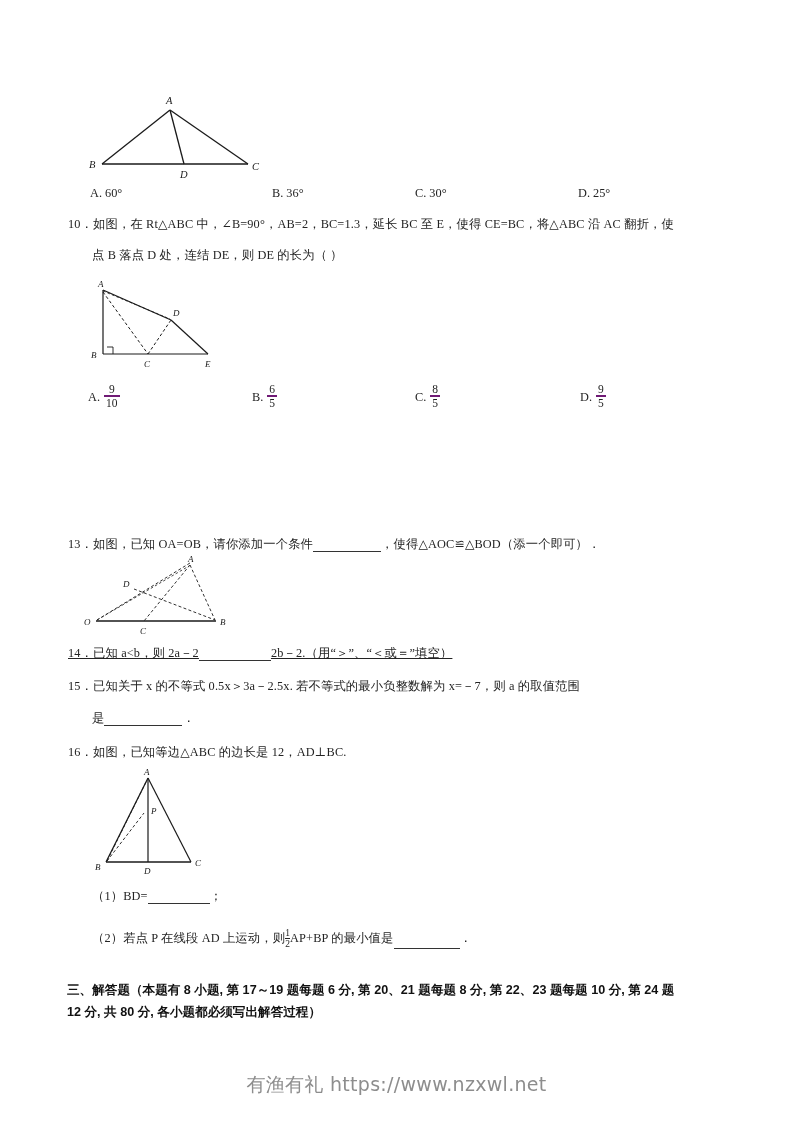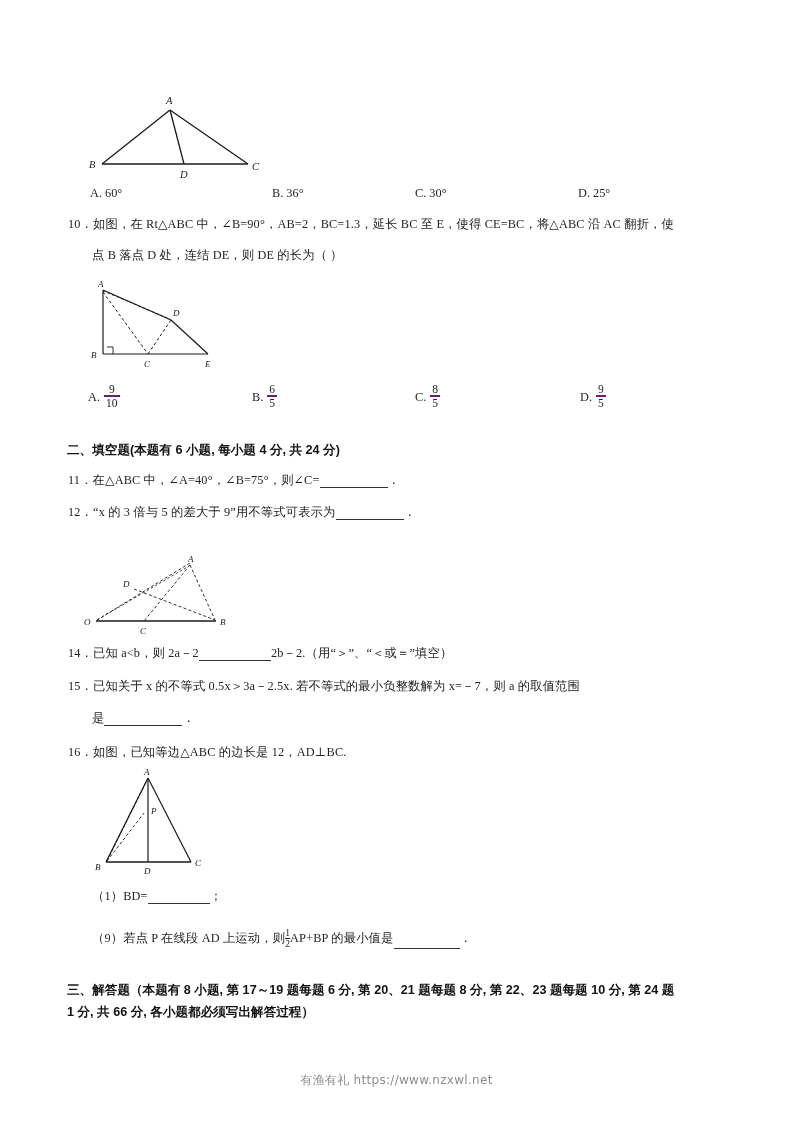--- a/index.html
+++ b/index.html
@@ -84,21 +84,21 @@
   }
   .figure svg { display: block; }
 
   
   .watermark {
     position: absolute;
     left: 0;
     width: 793px;
     text-align: center;
     font-family: "DejaVu Sans", "Liberation Sans", sans-serif;
-    font-size: 12px;
+    font-size: 19px;
     color: #8d8d8d;
     letter-spacing: 0.3px;
   }
 </style>
 </head>
 <body>
 
 <div class="page">
 
   <div class="figure" style="left:80px; top:90px;">
@@ -182,30 +182,26 @@
     </span>
   </div>
   <div class="opt" style="left:580px; top:383px;">
     <span>D.</span>
     <span class="frac">
       <span class="num">9</span>
       <span class="den">5</span>
     </span>
   </div>
 
-  <div class="sec-head" style="left:67px; top:441px;">二、填空题(本题有 6 小题, 每小题 4 分, 共 24 分)</div>
-
-  <div class="qline" style="left:68px; top:472px;">
-    <span>11．在△ABC 中，∠A=40°，∠B=75°，则∠C=</span><span class="blank" style="width:68px;"></span><span>．</span>
-  </div>
-
-  <div class="qline" style="left:68px; top:504px;">
-    <span>12．“x 的 3 倍与 5 的差大于 9”用不等式可表示为</span><span class="blank" style="width:68px;"></span><span>．</span>
-  </div>
-
+
+
+
+  <div class="qline" style="left:68px; top:536px;">
+    <span>13．如图，已知 OA=OB，请你添加一个条件</span><span class="blank" style="width:68px;"></span><span>，使得△AOC≌△BOD（添一个即可）．</span>
+  </div>
 
   <div class="figure" style="left:78px; top:553px;">
     <svg width="180" height="85" viewBox="0 0 180 85">
 
       <path d="M 18 68 L 138 68" stroke="#1a1a1a" stroke-width="1.5" fill="none"></path>
 
       <path d="M 19 67 L 112 10" stroke="#1a1a1a" stroke-width="0.9" fill="none" stroke-dasharray="3,2.3"></path>
 
       <path d="M 112 12 L 66 68" stroke="#1a1a1a" stroke-width="0.9" fill="none" stroke-dasharray="3,2.3"></path>
 
@@ -216,21 +212,21 @@
       <path d="M 19 67 L 111 13" stroke="#1a1a1a" stroke-width="0.8" fill="none" stroke-dasharray="2.6,2.2"></path>
 
       <text x="110" y="9" font-family="Liberation Serif, serif" font-style="italic" font-size="9" fill="#1a1a1a">A</text>
       <text x="45" y="34" font-family="Liberation Serif, serif" font-style="italic" font-size="9" fill="#1a1a1a">D</text>
       <text x="6" y="72" font-family="Liberation Serif, serif" font-style="italic" font-size="9" fill="#1a1a1a">O</text>
       <text x="62" y="81" font-family="Liberation Serif, serif" font-style="italic" font-size="9" fill="#1a1a1a">C</text>
       <text x="142" y="72" font-family="Liberation Serif, serif" font-style="italic" font-size="9" fill="#1a1a1a">B</text>
     </svg>
   </div>
 
-  <div class="qline" style="left:68px; top:645px;">
+  <div class="qline" style="left:68px; top:645px;text-decoration:underline;">
     <span>14．已知 a&lt;b，则 2a－2</span><span class="blank" style="width:72px;"></span><span>2b－2.（用“＞”、“＜或＝”填空）</span>
   </div>
 
   <div class="qline" style="left:68px; top:678px;">15．已知关于 x 的不等式 0.5x＞3a－2.5x. 若不等式的最小负整数解为 x=－7，则 a 的取值范围</div>
   <div class="qline" style="left:92px; top:710px;">
     <span>是</span><span class="blank" style="width:78px;"></span><span>．</span>
   </div>
 
   <div class="qline" style="left:68px; top:744px;">16．如图，已知等边△ABC 的边长是 12，AD⊥BC.</div>
 
@@ -252,21 +248,21 @@
       <text x="52" y="108" font-family="Liberation Serif, serif" font-style="italic" font-size="9" fill="#1a1a1a">D</text>
       <text x="103" y="100" font-family="Liberation Serif, serif" font-style="italic" font-size="9" fill="#1a1a1a">C</text>
     </svg>
   </div>
 
   <div class="qline" style="left:92px; top:888px;">
     <span>（1）BD=</span><span class="blank" style="width:62px;"></span><span>；</span>
   </div>
 
   <div class="qline" style="left:92px; top:928px;">
-    <span>（9）若点 P 在线段 AD 上运动，则</span><span class="frac-sm"><span class="num">1</span><span class="den">2</span></span><span>AP+BP 的最小值是</span><span class="blank" style="width:66px;"></span><span>．</span>
+    <span>（2）若点 P 在线段 AD 上运动，则</span><span class="frac-sm"><span class="num">1</span><span class="den">2</span></span><span>AP+BP 的最小值是</span><span class="blank" style="width:66px;"></span><span>．</span>
   </div>
 
   <div class="sec-head" style="left:67px; top:981px;">三、解答题（本题有 8 小题, 第 17～19 题每题 6 分, 第 20、21 题每题 8 分, 第 22、23 题每题 10 分, 第 24 题</div>
-  <div class="sec-head" style="left:67px; top:1003px;">1 分, 共 66 分, 各小题都必须写出解答过程）</div>
+  <div class="sec-head" style="left:67px; top:1003px;">12 分, 共 80 分, 各小题都必须写出解答过程）</div>
 
   <div class="watermark" style="top:1072px;">有渔有礼 https://www.nzxwl.net</div>
 
 </div>
 
 </body></html>

